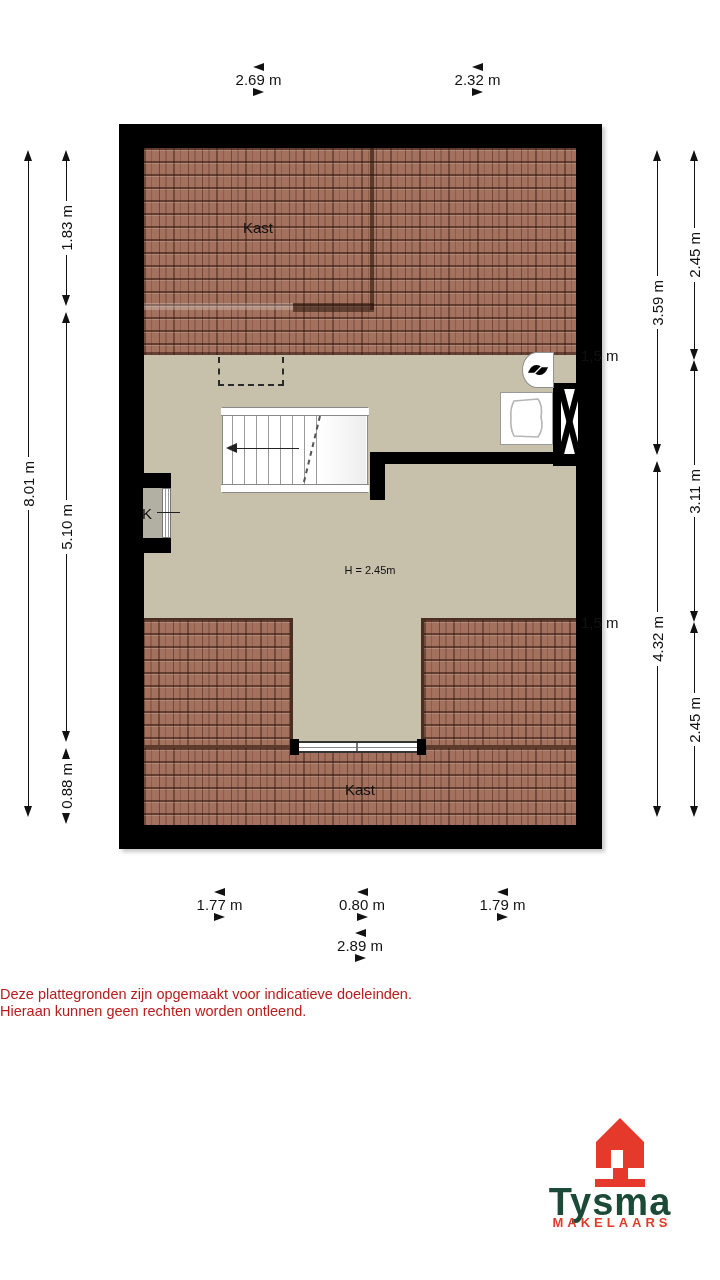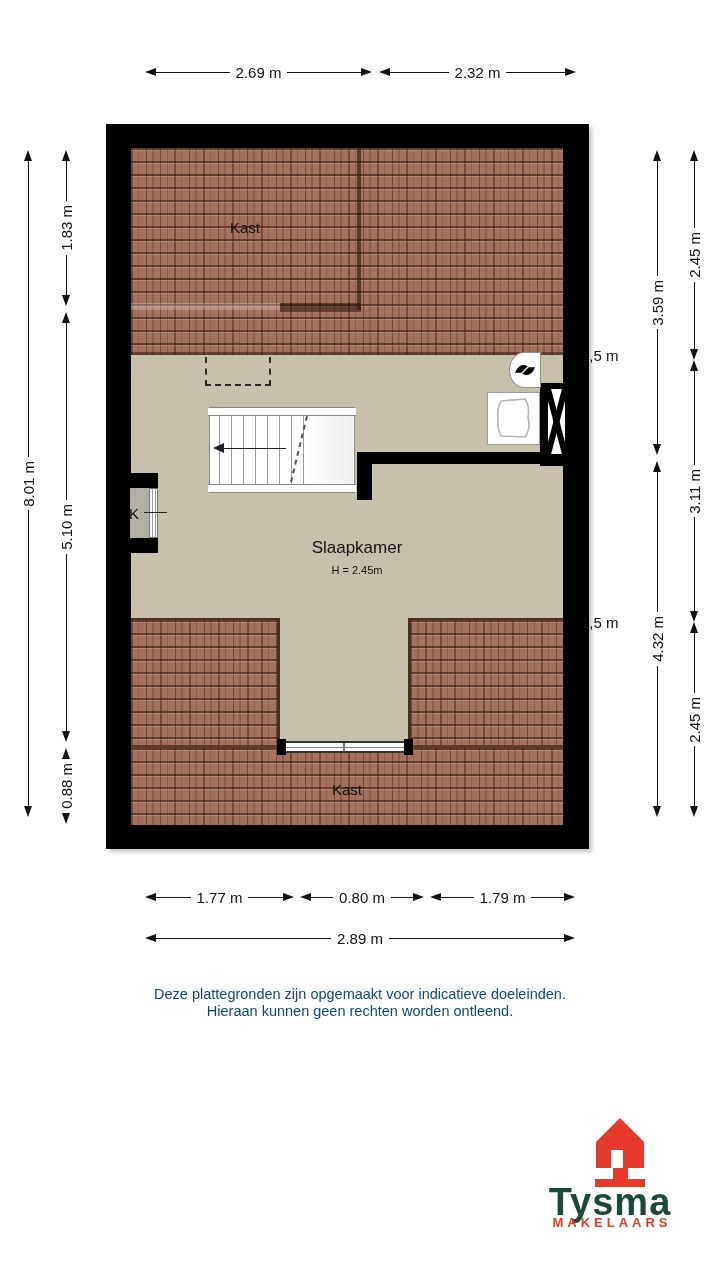--- a/index.html
+++ b/index.html
@@ -1,20 +1,20 @@
 <!DOCTYPE html>
 <html style="--floor: #c7c1ac; --roof: #a3715e; --wall: #000000; --logo-green: #1c4a38; --logo-red: #e23b28;"><head>
 <meta charset="utf-8">
 <style>
   html,body{margin:0;padding:0;background:#fff;}
   .canvas{position:relative;width:720px;height:1280px;background:#fff;overflow:hidden;
           font-family:"Liberation Sans",sans-serif;color:#111;}
 
   
-  .plan{position:absolute;left:106px;top:124px;width:483px;height:725px;background:var(--wall,#000);
+  .plan{position:absolute;left:119px;top:124px;width:483px;height:725px;background:var(--wall,#000);
         box-shadow:3px 3px 4px rgba(0,0,0,.22);}
   .interior{position:absolute;left:25px;top:24px;width:432px;height:677px;background:var(--floor,#c7c1ac);}
 
   
   .tiles{background-color:var(--roof,#a3715e);
     background-image:
       repeating-linear-gradient(180deg, rgba(46,20,10,.55) 0 2px, rgba(255,255,255,.16) 2px 3px, rgba(0,0,0,0) 3px 13px),
       repeating-linear-gradient(90deg, rgba(46,20,10,.42) 0 1.5px, rgba(0,0,0,0) 1.5px 6.5px, rgba(46,20,10,.2) 6.5px 8px, rgba(0,0,0,0) 8px 14.5px);}
   .roof-top{position:absolute;left:25px;top:24px;width:432px;height:207px;}
   .roof-vline{position:absolute;left:226px;top:0;width:4px;height:162px;background:rgba(44,22,12,.62);}
@@ -71,37 +71,37 @@
 
   
   .win-post{position:absolute;width:9px;height:16px;background:#000;}
   .win-band{position:absolute;left:180px;top:617px;width:118px;height:12px;background:#fff;box-sizing:border-box;
             border-top:2px solid #333;border-bottom:2px solid #333;}
   .win-mid{position:absolute;left:0;top:4px;width:100%;height:1px;background:#888;}
   .win-div{position:absolute;left:57px;top:0;width:2px;height:100%;background:#777;}
 
   
   .dim{position:absolute;display:flex;align-items:center;font-size:15px;color:#111;}
-  .dim.h{flex-direction:row;height:18px;}
+  .dim.h{flex-direction:column;height:18px;}
   .dim.v{flex-direction:column;width:18px;}
   .dline{flex:1 1 auto;background:#111;min-width:0;min-height:0;}
   .dim.h .dline{height:1px;}
   .dim.v .dline{width:1px;}
   .dlabel{flex:0 0 auto;white-space:nowrap;}
   .dim.h .dlabel{padding:0 6px;}
   .dim.v .dlabel{writing-mode:vertical-rl;transform:rotate(180deg);padding:4px 0;}
   .ah{flex:0 0 auto;width:0;height:0;}
   .dim.h .a1{border-top:4.5px solid transparent;border-bottom:4.5px solid transparent;border-right:11px solid #111;}
   .dim.h .a2{border-top:4.5px solid transparent;border-bottom:4.5px solid transparent;border-left:11px solid #111;}
   .dim.v .a1{border-left:4.5px solid transparent;border-right:4.5px solid transparent;border-bottom:11px solid #111;}
   .dim.v .a2{border-left:4.5px solid transparent;border-right:4.5px solid transparent;border-top:11px solid #111;}
   .clearance{position:absolute;font-size:15px;white-space:nowrap;width:70px;}
 
   
-  .disclaimer{position:absolute;left:0;top:986px;width:720px;text-align:center;font-size:14.5px;line-height:16.5px;color:#0c4a6e;}
+  .disclaimer{position:absolute;left:0;top:986px;width:720px;text-align:left;font-size:14.5px;line-height:16.5px;color:#b91c1c;}
 
   
   .logo-house{position:absolute;left:594px;top:1113px;}
   .logo-brand{position:absolute;left:510px;top:1181px;width:200px;text-align:center;
               font-size:38px;font-weight:bold;letter-spacing:1px;color:var(--logo-green,#1c4a38);}
   .logo-tagline{position:absolute;left:512px;top:1215px;width:200px;text-align:center;
                 font-size:13px;font-weight:bold;letter-spacing:4px;color:var(--logo-red,#e23b28);}
 </style>
 </head>
 <body>
@@ -157,21 +157,20 @@
       </svg>
     </div>
 
     <div class="wall closet-top"></div>
     <div class="wall closet-bot"></div>
     <div class="closet-fill"></div>
     <div class="closet-door"></div>
     <div class="room-label lbl-closet">K</div>
     <div class="closet-leader"></div>
 
-    <div class="room-label lbl-room">Slaapkamer</div>
     <div class="room-label lbl-height">H = 2.45m</div>
 
     <div class="roof-bl tiles"></div>
     <div class="roof-br tiles"></div>
     <div class="roof-band tiles"></div>
     <div class="win-post" style="left:171px;top:615px;"></div>
     <div class="win-post" style="left:298px;top:615px;"></div>
     <div class="win-band">
       <div class="win-mid"></div>
       <div class="win-div"></div>

